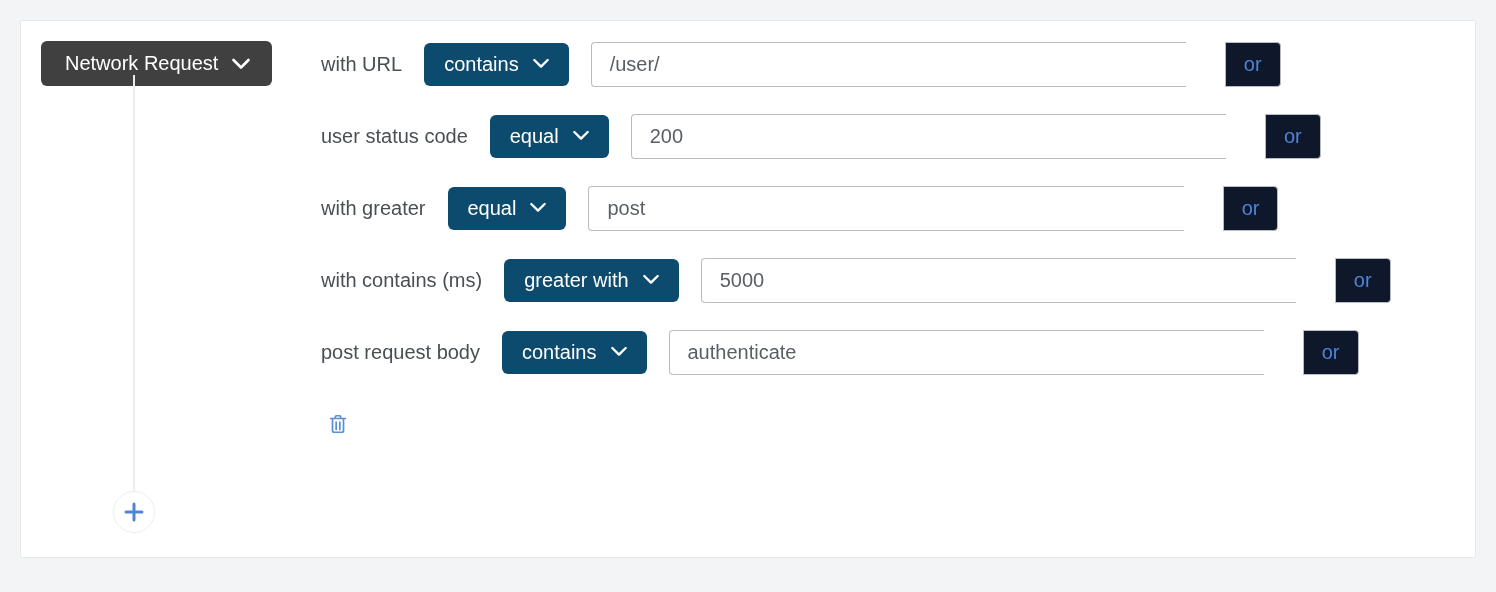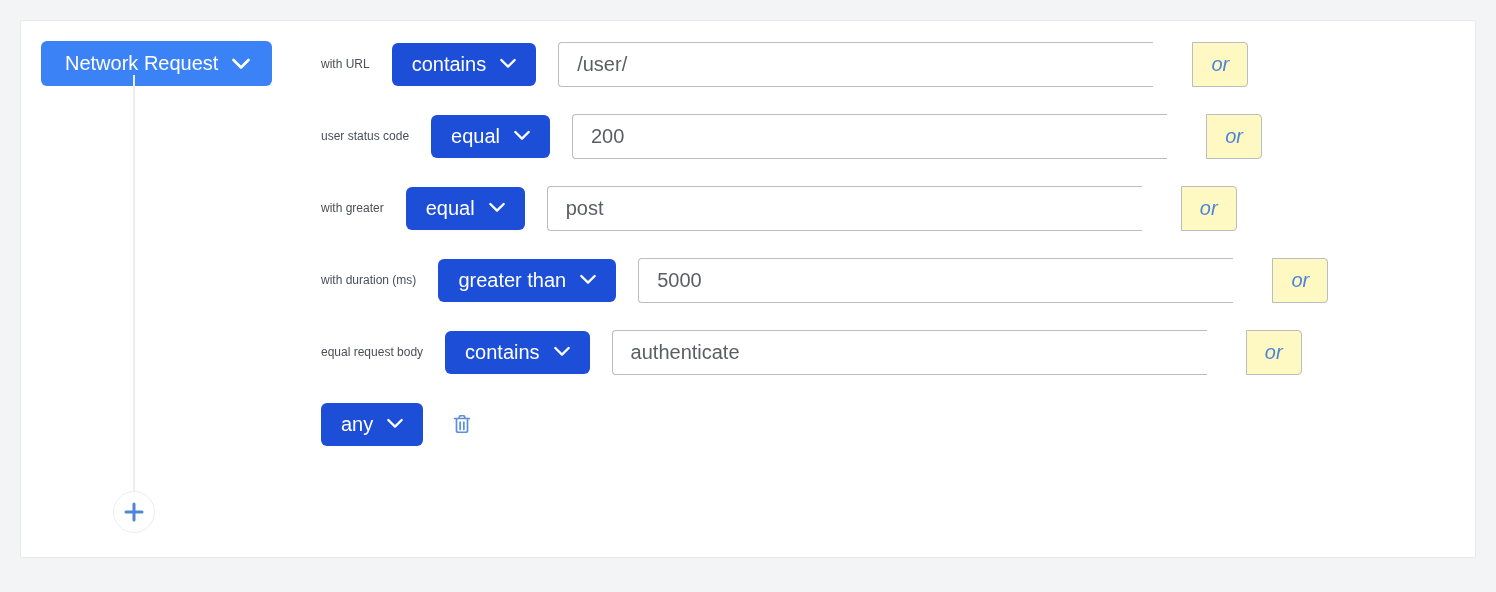--- a/index.html
+++ b/index.html
@@ -26,21 +26,21 @@
   }
   .tree-col {
     position: relative;
     width: 280px;
     flex: 0 0 280px;
   }
   .type-btn {
     display: inline-flex;
     align-items: center;
     gap: 14px;
-    background: #3b82f6;
+    background: #404040;
     color: #ffffff;
     border: none;
     border-radius: 6px;
     padding: 11px 22px 11px 24px;
     font-size: 20px;
     font-weight: 400;
     cursor: pointer;
     white-space: nowrap;
   }
   .chev-down {
@@ -81,27 +81,27 @@
   }
   .row {
     display: flex;
     align-items: center;
     gap: 22px;
     min-height: 46px;
   }
   .label {
     color: #4A4F55;
     white-space: nowrap;
-    font-size: 12px;
+    font-size: 20px;
   }
   .op-btn {
     display: inline-flex;
     align-items: center;
     gap: 14px;
-    background: #1d4ed8;
+    background: #0c4a6e;
     color: #ffffff;
     border: none;
     border-radius: 6px;
     padding: 10px 18px 10px 20px;
     font-size: 20px;
     cursor: pointer;
     white-space: nowrap;
   }
   .value-wrap {
     flex: 1;
@@ -118,27 +118,26 @@
     padding: 10px 18px;
     font-size: 20px;
     color: #5A5F66;
     outline: none;
     background: #fff;
     min-width: 0;
   }
   .or-btn {
     border: 1.8px solid #B9BCC0;
     border-radius: 0 4px 4px 0;
-    background: #fef9c3;
+    background: #0f172a;
     color: #4F84D6;
     padding: 10px 18px;
     font-size: 20px;
     cursor: pointer;
     white-space: nowrap;
-    font-style: italic;
   }
   .value-wrap.wide { max-width: 690px; }
   .trash-btn {
     background: transparent;
     border: none;
     cursor: pointer;
     color: #5B8FDB;
     padding: 4px 6px;
     display: inline-flex;
     align-items: center;
@@ -211,58 +210,50 @@
                   <path d="M1.5 2 L9 9.5 L16.5 2" fill="none" stroke="#ffffff" stroke-width="2.6" stroke-linecap="round" stroke-linejoin="round"></path>
                 </svg>
               </span>
             </button>
             <div class="value-wrap wide">
               <input class="value-input" value="post" style="">
               <button class="or-btn">or</button>
             </div>
           </div>
           <div class="row">
-            <span class="label">with duration (ms)</span>
-            <button class="op-btn">
-              <span>greater than</span>
+            <span class="label">with contains (ms)</span>
+            <button class="op-btn">
+              <span>greater with</span>
               <span class="chev-down">
                 <svg viewBox="0 0 18 12" width="16" height="11">
                   <path d="M1.5 2 L9 9.5 L16.5 2" fill="none" stroke="#ffffff" stroke-width="2.6" stroke-linecap="round" stroke-linejoin="round"></path>
                 </svg>
               </span>
             </button>
             <div class="value-wrap wide">
               <input class="value-input" value="5000" style="">
               <button class="or-btn">or</button>
             </div>
           </div>
           <div class="row">
-            <span class="label">equal request body</span>
+            <span class="label">post request body</span>
             <button class="op-btn">
               <span>contains</span>
               <span class="chev-down">
                 <svg viewBox="0 0 18 12" width="16" height="11">
                   <path d="M1.5 2 L9 9.5 L16.5 2" fill="none" stroke="#ffffff" stroke-width="2.6" stroke-linecap="round" stroke-linejoin="round"></path>
                 </svg>
               </span>
             </button>
             <div class="value-wrap wide">
               <input class="value-input" value="authenticate" style="">
               <button class="or-btn">or</button>
             </div>
           </div>
           <div class="row">
-            <button class="op-btn">
-              <span>any</span>
-              <span class="chev-down">
-                <svg viewBox="0 0 18 12" width="16" height="11">
-                  <path d="M1.5 2 L9 9.5 L16.5 2" fill="none" stroke="#ffffff" stroke-width="2.6" stroke-linecap="round" stroke-linejoin="round"></path>
-                </svg>
-              </span>
-            </button>
             <button class="trash-btn">
               <span>
                 <svg viewBox="0 0 24 24" width="22" height="22">
                   <path d="M4 6h16M9 6V4.5A1.5 1.5 0 0 1 10.5 3h3A1.5 1.5 0 0 1 15 4.5V6m3 0v13a2 2 0 0 1-2 2H8a2 2 0 0 1-2-2V6m4 4v8m4-8v8" fill="none" stroke="#5B8FDB" stroke-width="1.9" stroke-linecap="round" stroke-linejoin="round"></path>
                 </svg>
               </span>
             </button>
           </div>
         </div>
 

